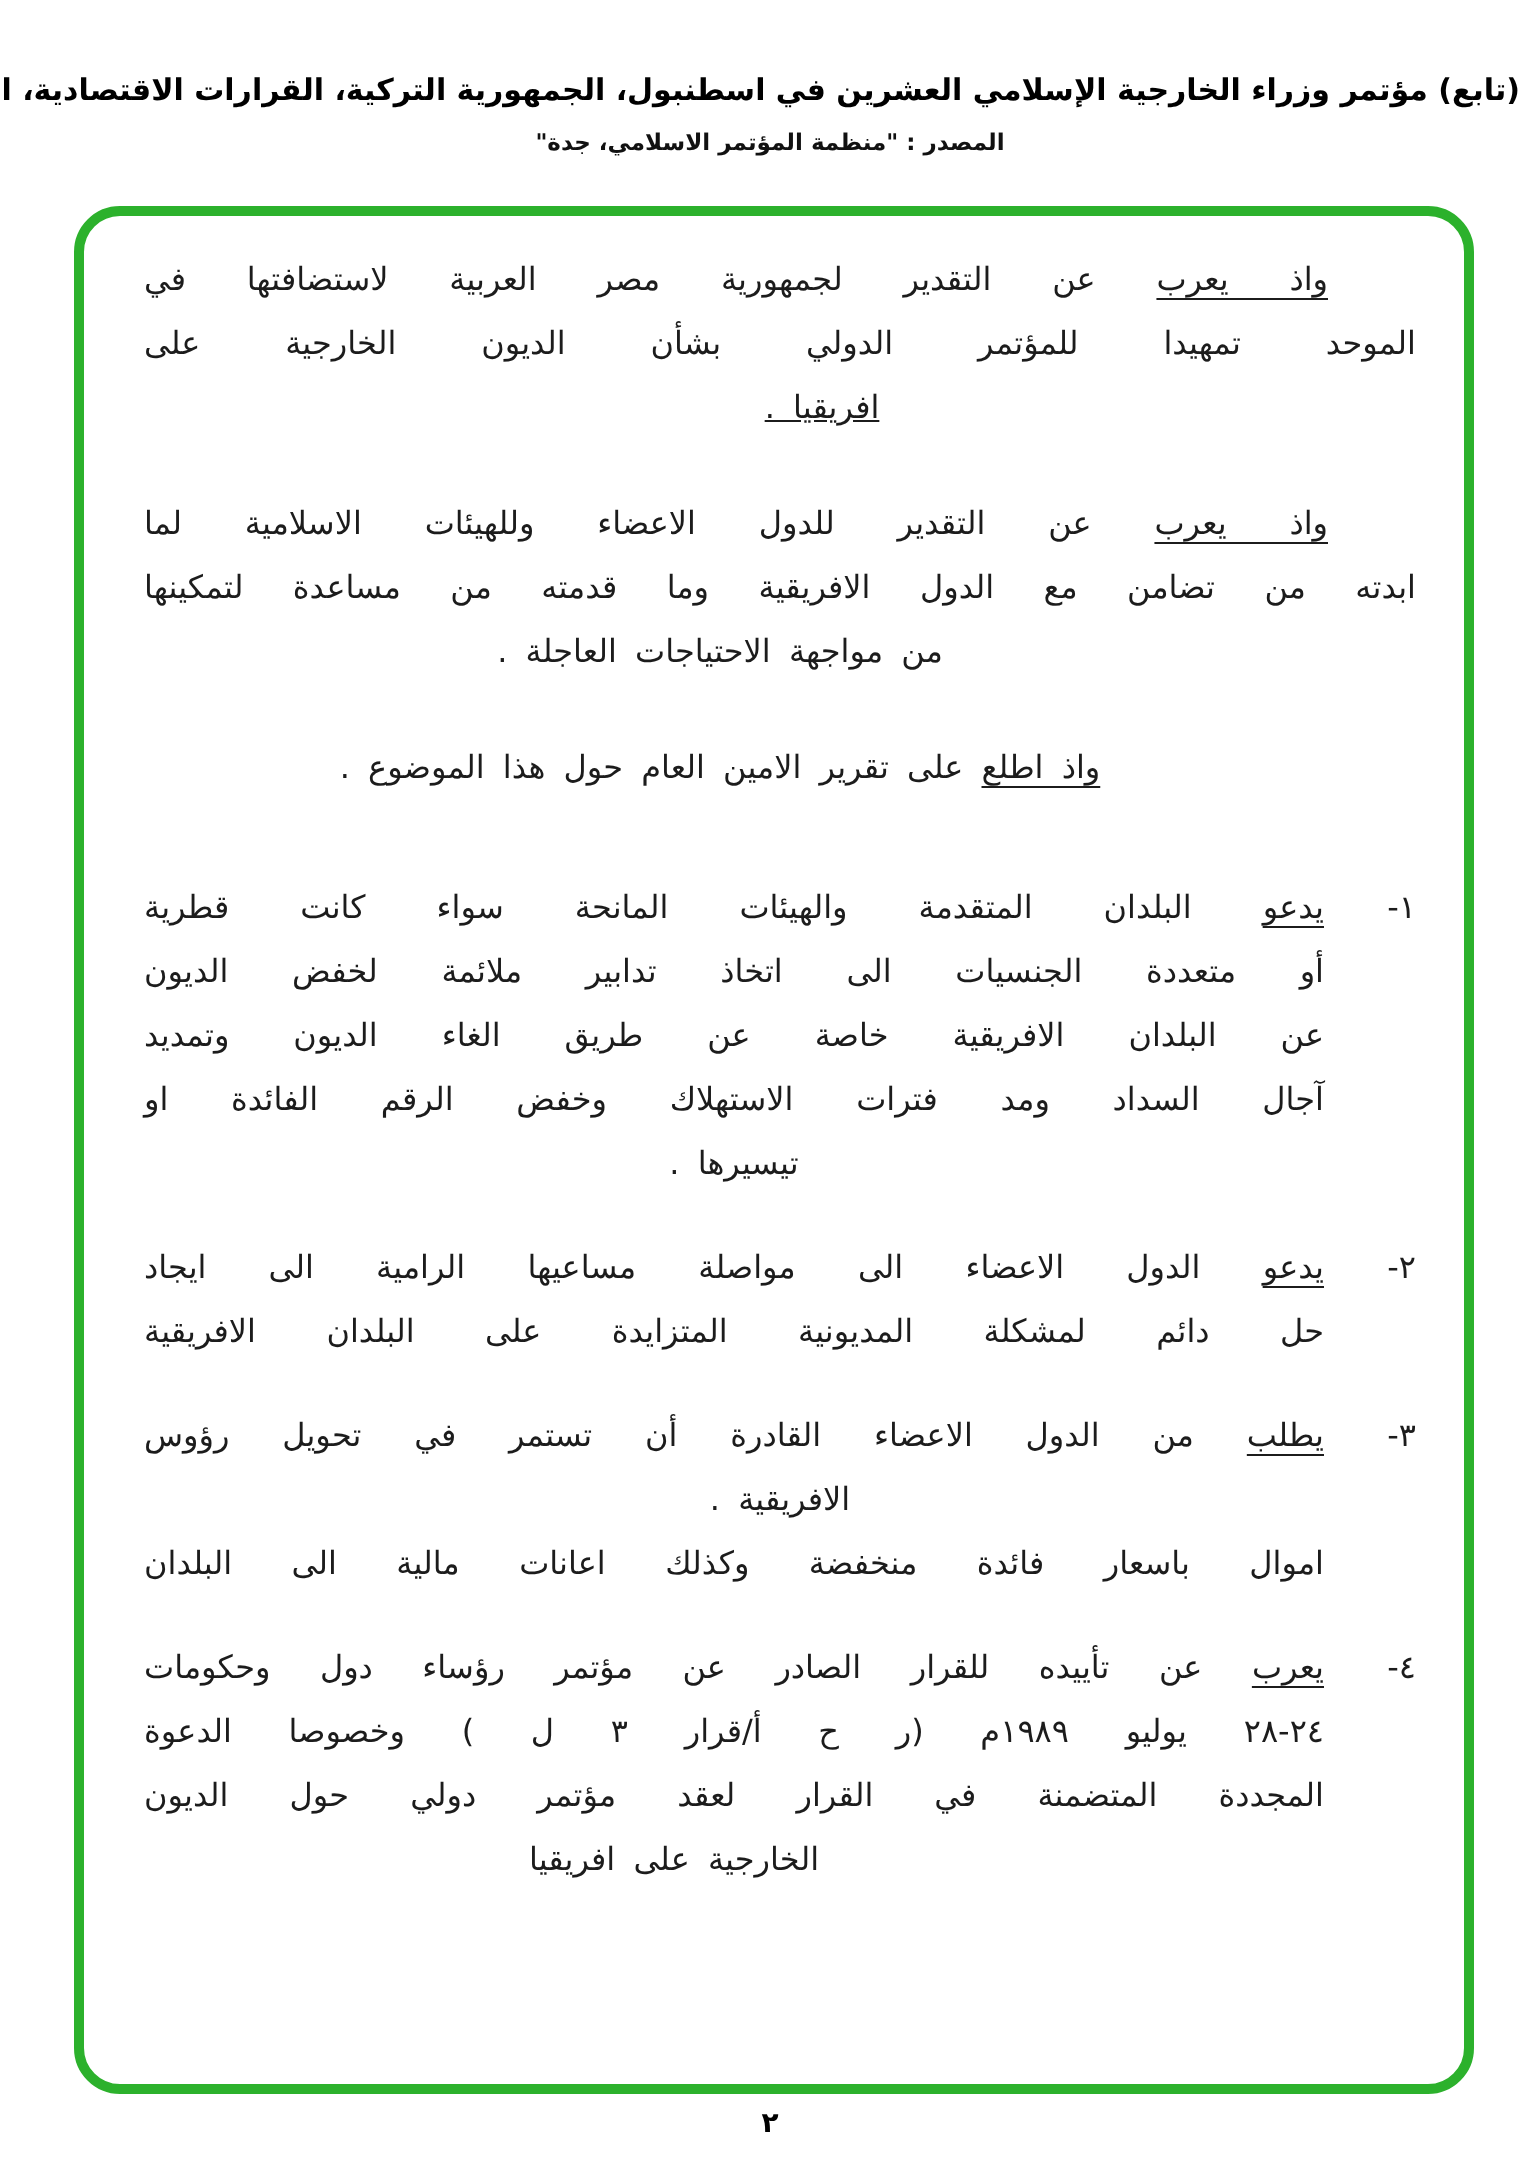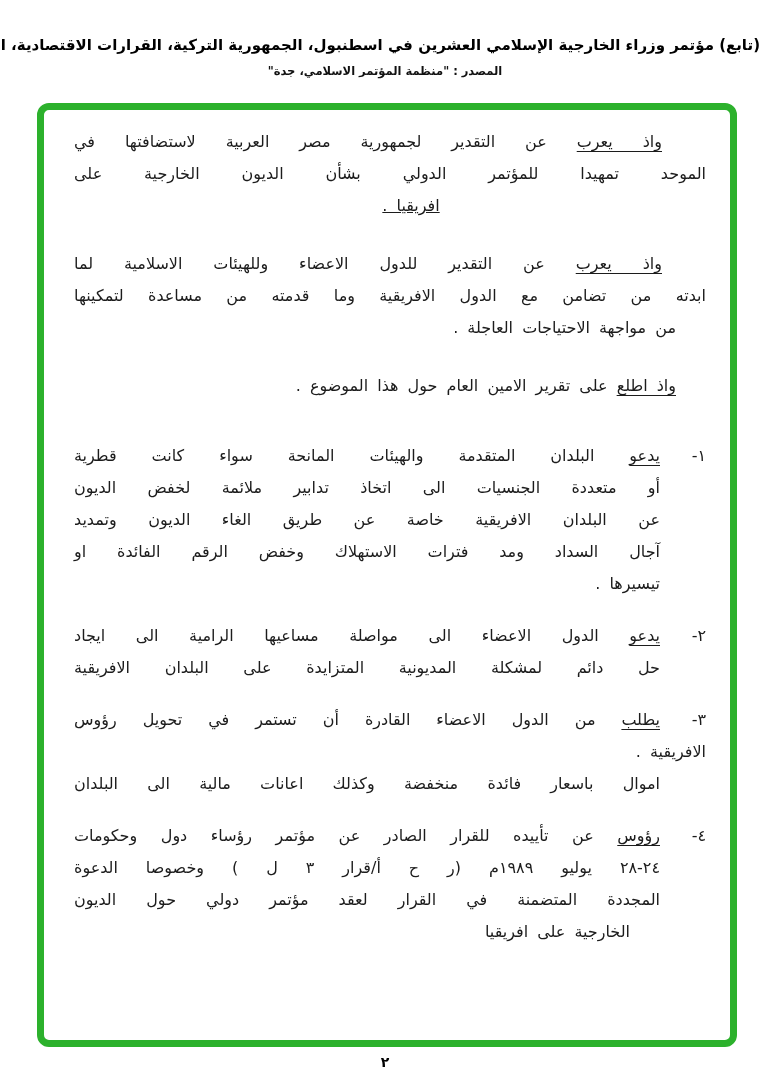--- a/index.html
+++ b/index.html
@@ -12,33 +12,33 @@
     direction:rtl;text-align:center;white-space:nowrap;
     font-weight:bold;font-size:15px;color:#000;
   }
   .source{
     position:absolute;top:64px;left:10px;right:10px;
     direction:rtl;text-align:center;
     font-weight:bold;font-size:11.5px;color:#111;
   }
   .doc-frame{
     position:absolute;left:37px;top:103px;width:700px;height:944px;
-    box-sizing:border-box;border:7px solid #ec4899;border-radius:12px;
+    box-sizing:border-box;border:5px solid #ec4899;border-radius:23px;
     padding:16px 24px 0 30px;background:#fff;
   }
   .para{margin-bottom:26px;}
   .para.last{margin-bottom:38px;}
   .line{
     direction:rtl;unicode-bidi:embed;
     font-size:16px;line-height:32px;
-    text-align:right;word-spacing:4px;color:#1c1c1c;
+    text-align:center;word-spacing:4px;color:#1c1c1c;
   }
   .line.justify{text-align:justify;text-align-last:justify;}
   .line.left{text-align:center;padding-left:42px;text-decoration:underline;}
-  .line.center{text-align:right;position:relative;right:30px;}
+  .line.center{text-align:center;position:relative;right:30px;}
   .line.right-outdent{margin-right:-46px;}
   .line.indent{padding-right:44px;}
   .lead{
     text-decoration:underline;
     text-underline-offset:4px;
     text-decoration-thickness:1px;
   }
   .item{display:flex;direction:rtl;margin-bottom:20px;}
   .item .num{
     flex:0 0 46px;direction:rtl;text-align:right;
@@ -95,21 +95,21 @@
           <div class="num">٣-</div>
           <div class="body">
             <div class="line justify"><span class="lead">يطلب</span> من الدول الاعضاء القادرة أن تستمر في تحويل رؤوس</div>
             <div class="line right-outdent">الافريقية .</div>
             <div class="line justify">اموال باسعار فائدة منخفضة وكذلك اعانات مالية الى البلدان</div>
           </div>
         </div>
         <div class="item">
           <div class="num">٤-</div>
           <div class="body">
-            <div class="line justify"><span class="lead">رؤوس</span> عن تأييده للقرار الصادر عن مؤتمر رؤساء دول وحكومات</div>
+            <div class="line justify"><span class="lead">يعرب</span> عن تأييده للقرار الصادر عن مؤتمر رؤساء دول وحكومات</div>
             <div class="line justify">٢٤-٢٨ يوليو ١٩٨٩م (ر ح أ/قرار ٣ ل ) وخصوصا الدعوة</div>
             <div class="line justify">المجددة المتضمنة في القرار لعقد مؤتمر دولي حول الديون</div>
             <div class="line center">الخارجية على افريقيا</div>
           </div>
         </div>
       </div>
   </div>
 
   <div class="page-num">٢</div>
 </div>

